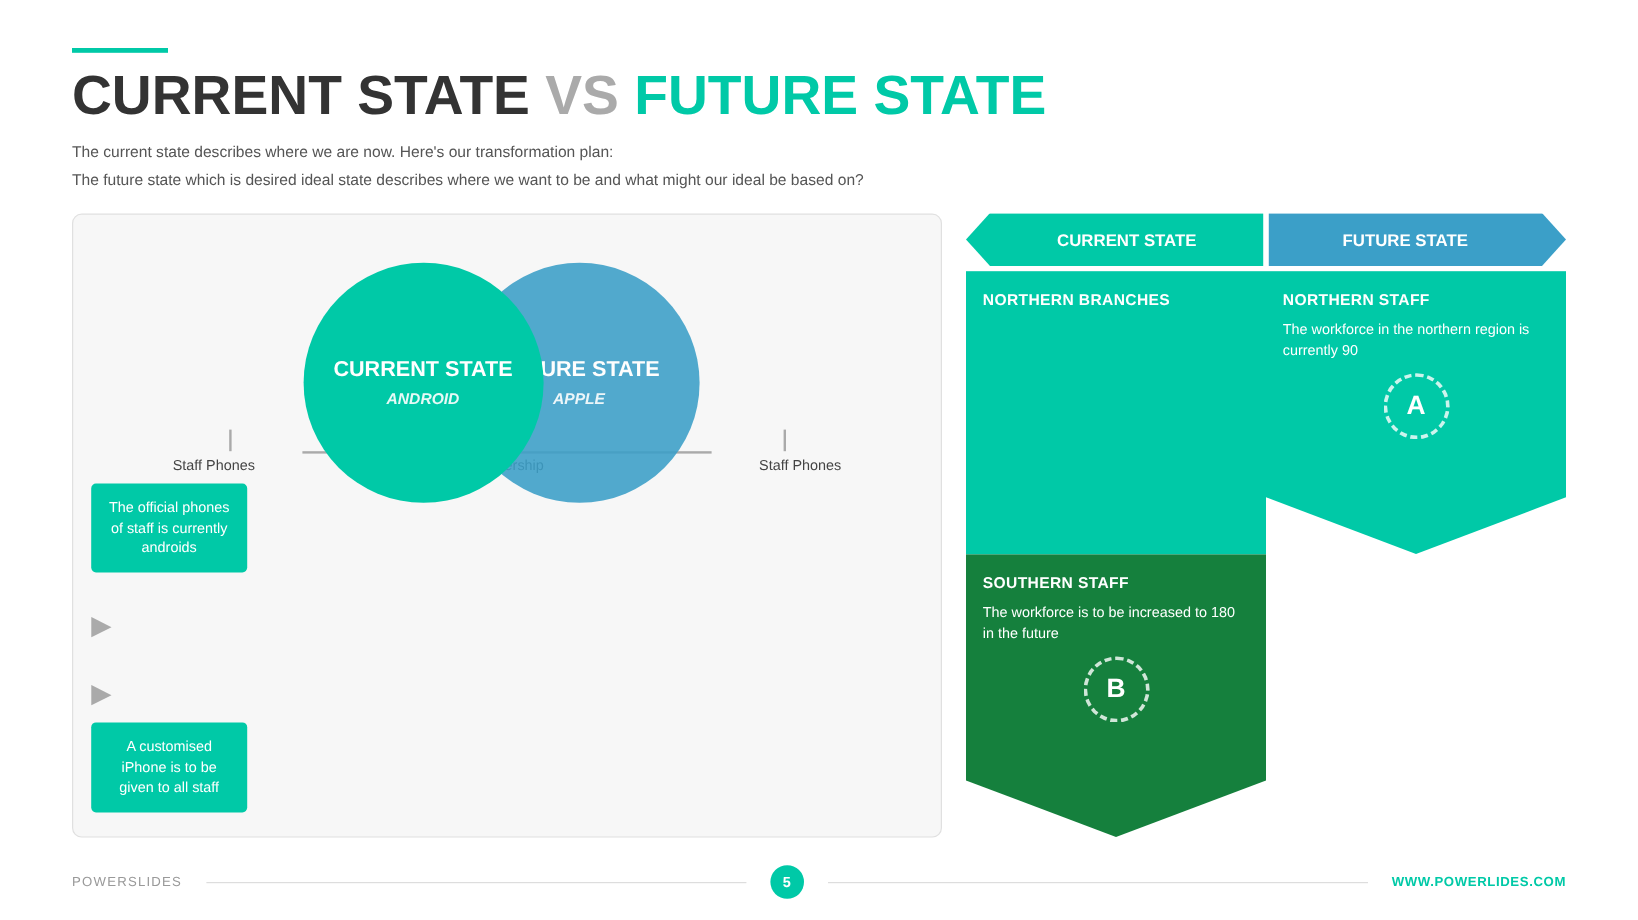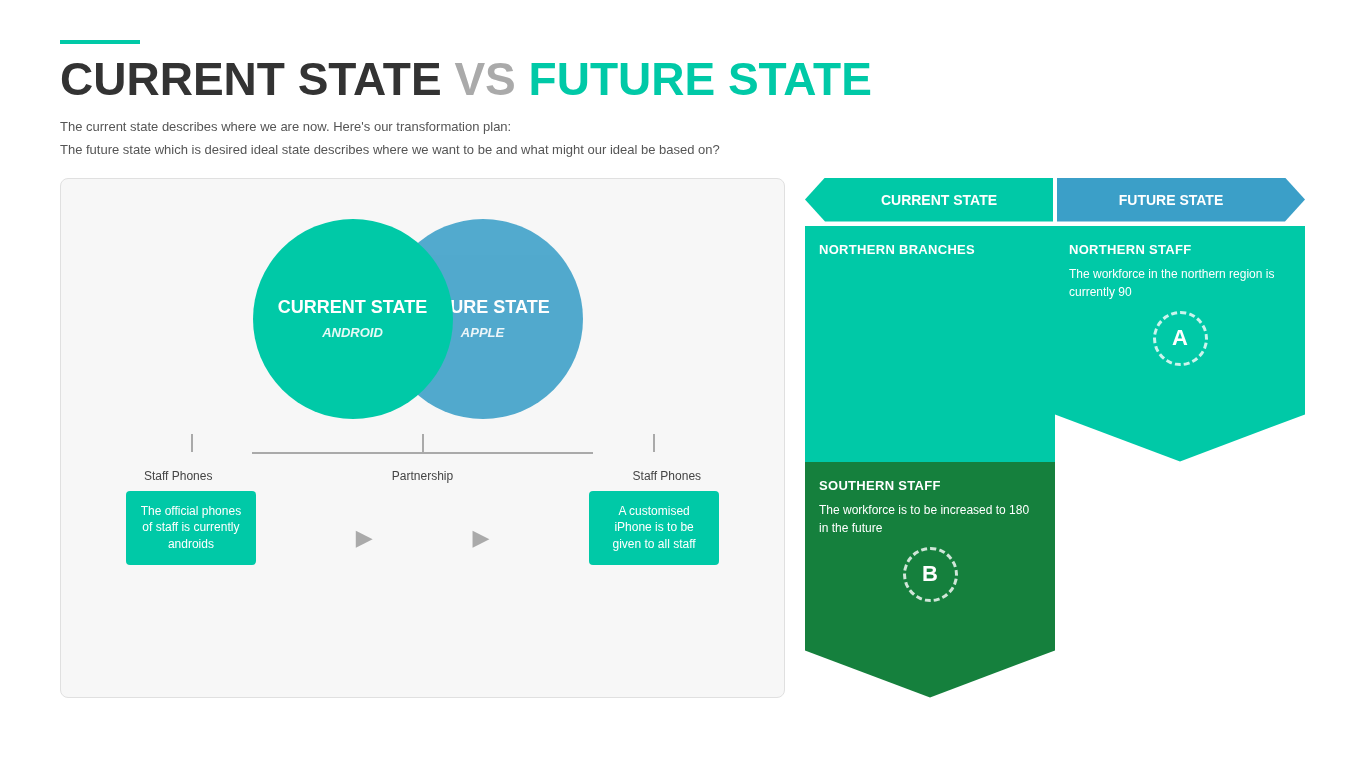--- a/index.html
+++ b/index.html
@@ -319,24 +319,25 @@
     .horizontal-bar {
       position: absolute;
       height: 2px;
       background: #aaa;
       top: 18px;
       left: calc(16% + 65px);
       right: calc(16% + 65px);
     }
     .boxes-with-arrows {
       display: flex;
-      gap: 0;
+      gap: 11px;
       width: 100%;
       justify-content: space-around;
-      align-items: center;
+      align-items: flex-start;
+      flex-direction: column;
     }
   </style>
 </head>
 <body>
 
 <div class="slide">
   <div class="accent-line"></div>
   <h1 class="main-title">
     <span>CURRENT STATE</span>
     <span class="vs"> VS </span>
@@ -413,14 +414,23 @@
           <div class="cell-title">SOUTHERN STAFF</div>
           <div class="cell-body">The workforce is to be increased to 180 in the future</div>
           <div class="badge-circle">B</div>
         </div>
 
       </div>
     </div>
 
   </div>
 
+  <div class="footer">
+    <div class="footer-left">
+      <span>POWER</span><span>SLIDES</span>
+    </div>
+    <div class="footer-divider"></div>
+    <div class="footer-center">5</div>
+    <div class="footer-divider2"></div>
+    <div class="footer-right">WWW.POWERLIDES.COM</div>
+  </div>
 
 </div>
 
 </body></html>

